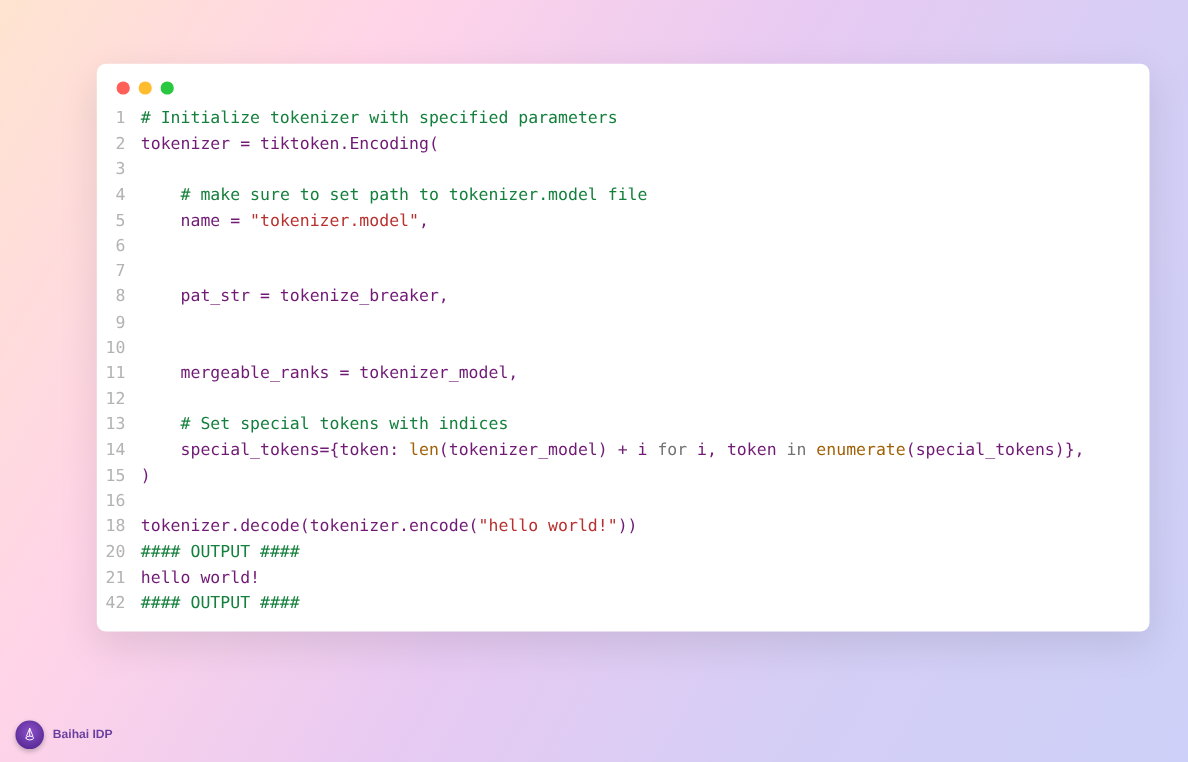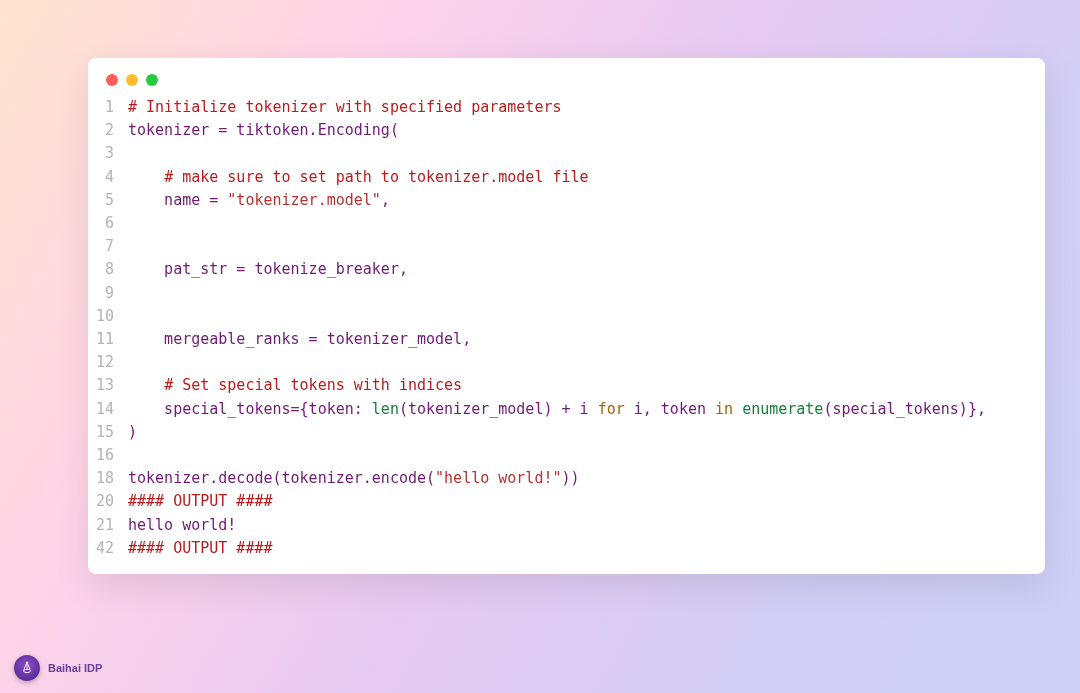--- a/index.html
+++ b/index.html
@@ -42,24 +42,24 @@
   }
   .ln {
     width: 40px;
     text-align: right;
     color: #b3b3b3;
     user-select: none;
     padding-right: 14px;
     flex-shrink: 0;
   }
   .ct { flex: 1; }
-  .c-comment { color: #b91c1c; }
+  .c-comment { color: #15803d; }
   .c-str { color: #b8312f; }
-  .c-kw { color: #a16207; }
-  .c-builtin { color: #15803d; }
+  .c-kw { color: #737373; }
+  .c-builtin { color: #a16207; }
   .c-plain { color: #701a75; }
   .footer {
     position: absolute;
     left: 14px;
     bottom: 12px;
     display: flex;
     align-items: center;
     gap: 8px;
   }
   .logo {

